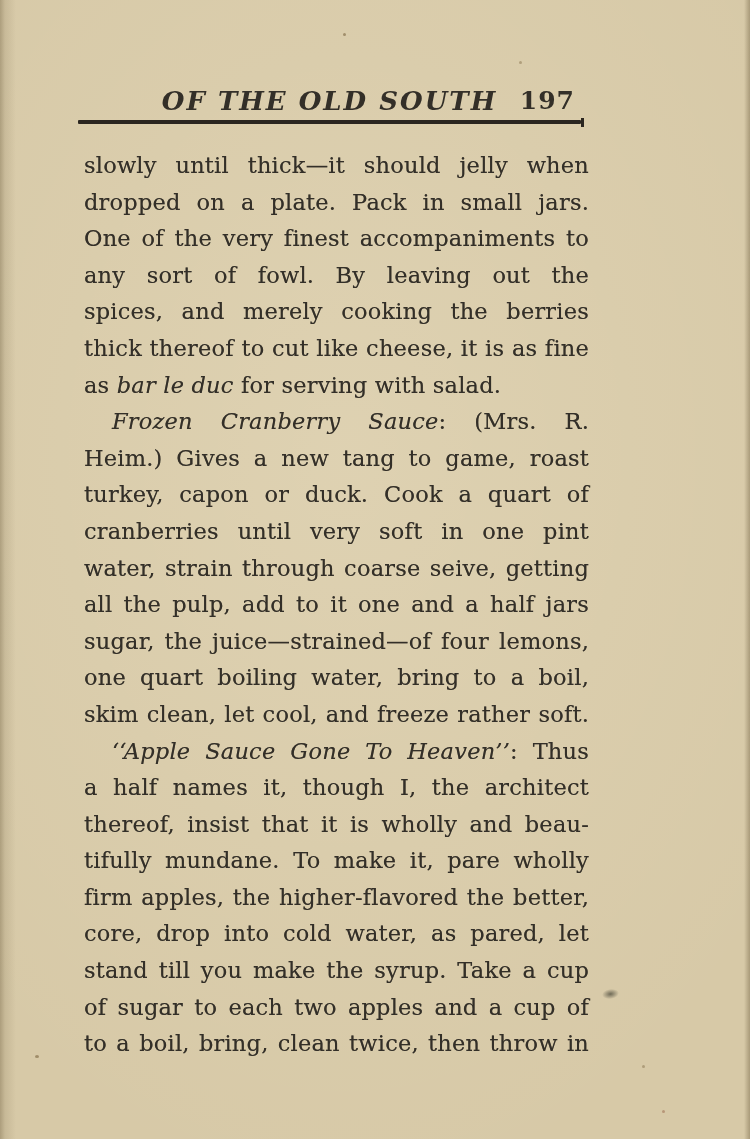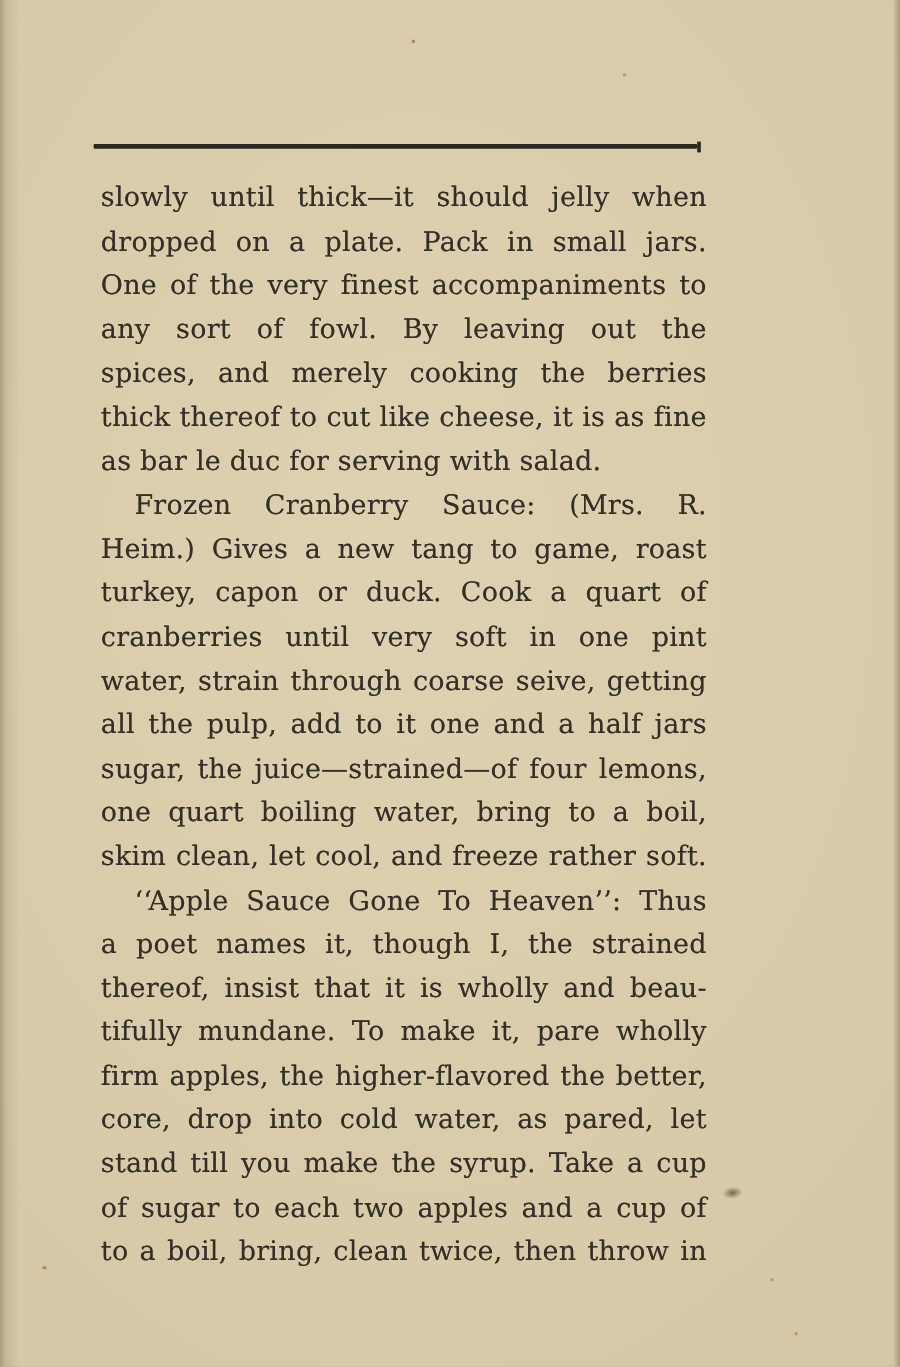--- a/index.html
+++ b/index.html
@@ -67,21 +67,21 @@
   }
   .paragraph { margin: 0; }
   .line {
     line-height: 36.6px;
     text-align: justify;
     text-align-last: justify;
     white-space: normal;
   }
   .line.indent { text-indent: 28px; }
   .line.last { text-align-last: left; }
-  .it { }
+  .it { font-style: italic; }
   
   .smudge {
     position: absolute; left: 602px; top: 989px; width: 17px; height: 10px;
     border-radius: 50%;
     background: radial-gradient(closest-side, rgba(85,82,66,0.80), rgba(85,82,66,0));
     transform: rotate(-8deg);
     pointer-events: none;
   }
   .speck { position: absolute; border-radius: 50%; pointer-events: none; }
   .speck-1 { left: 343px; top: 33px;  width: 3px; height: 3px; background: rgba(150,132,96,0.85); }
@@ -90,20 +90,24 @@
   .speck-4 { left: 642px; top: 1065px; width: 3px; height: 3px; background: rgba(156,138,102,0.7); }
   .speck-5 { left: 662px; top: 1110px; width: 3px; height: 3px; background: rgba(170,130,100,0.7); }
 </style>
 </head>
 <body>
 
 <div class="page" style="--paper: #d7c9a7; --ink: #332f28; --rule: #2b2620;">
   <div class="edge-left"></div>
   <div class="edge-right"></div>
 
+  <div class="header-row">
+    <span class="header-title">OF THE OLD SOUTH</span>
+    <span class="page-number">197</span>
+  </div>
 
   <div class="header-rule"></div>
 
   <div class="page-body">
       <div class="paragraph">
         <div class="line"><span>slowly until thick—it should jelly when</span></div>
         <div class="line"><span>dropped on a plate. Pack in small jars.</span></div>
         <div class="line"><span>One of the very finest accompaniments to</span></div>
         <div class="line"><span>any sort of fowl. By leaving out the</span></div>
         <div class="line"><span>spices, and merely cooking the berries</span></div>
@@ -116,21 +120,21 @@
         <div class="line"><span>turkey, capon or duck. Cook a quart of</span></div>
         <div class="line"><span>cranberries until very soft in one pint</span></div>
         <div class="line"><span>water, strain through coarse seive, getting</span></div>
         <div class="line"><span>all the pulp, add to it one and a half jars</span></div>
         <div class="line"><span>sugar, the juice—strained—of four lemons,</span></div>
         <div class="line"><span>one quart boiling water, bring to a boil,</span></div>
         <div class="line"><span>skim clean, let cool, and freeze rather soft.</span></div>
       </div>
       <div class="paragraph">
         <div class="line indent"><span class="it">‘‘Apple Sauce Gone To Heaven’’</span><span>: Thus</span></div>
-        <div class="line"><span>a poet names it, though I, the strained</span></div>
+        <div class="line"><span>a half names it, though I, the architect</span></div>
         <div class="line"><span>thereof, insist that it is wholly and beau-</span></div>
         <div class="line"><span>tifully mundane. To make it, pare wholly</span></div>
         <div class="line"><span>firm apples, the higher-flavored the better,</span></div>
         <div class="line"><span>core, drop into cold water, as pared, let</span></div>
         <div class="line"><span>stand till you make the syrup. Take a cup</span></div>
         <div class="line"><span>of sugar to each two apples and a cup of</span></div>
         <div class="line"><span>to a boil, bring, clean twice, then throw in</span></div>
       </div>
     </div>
 

